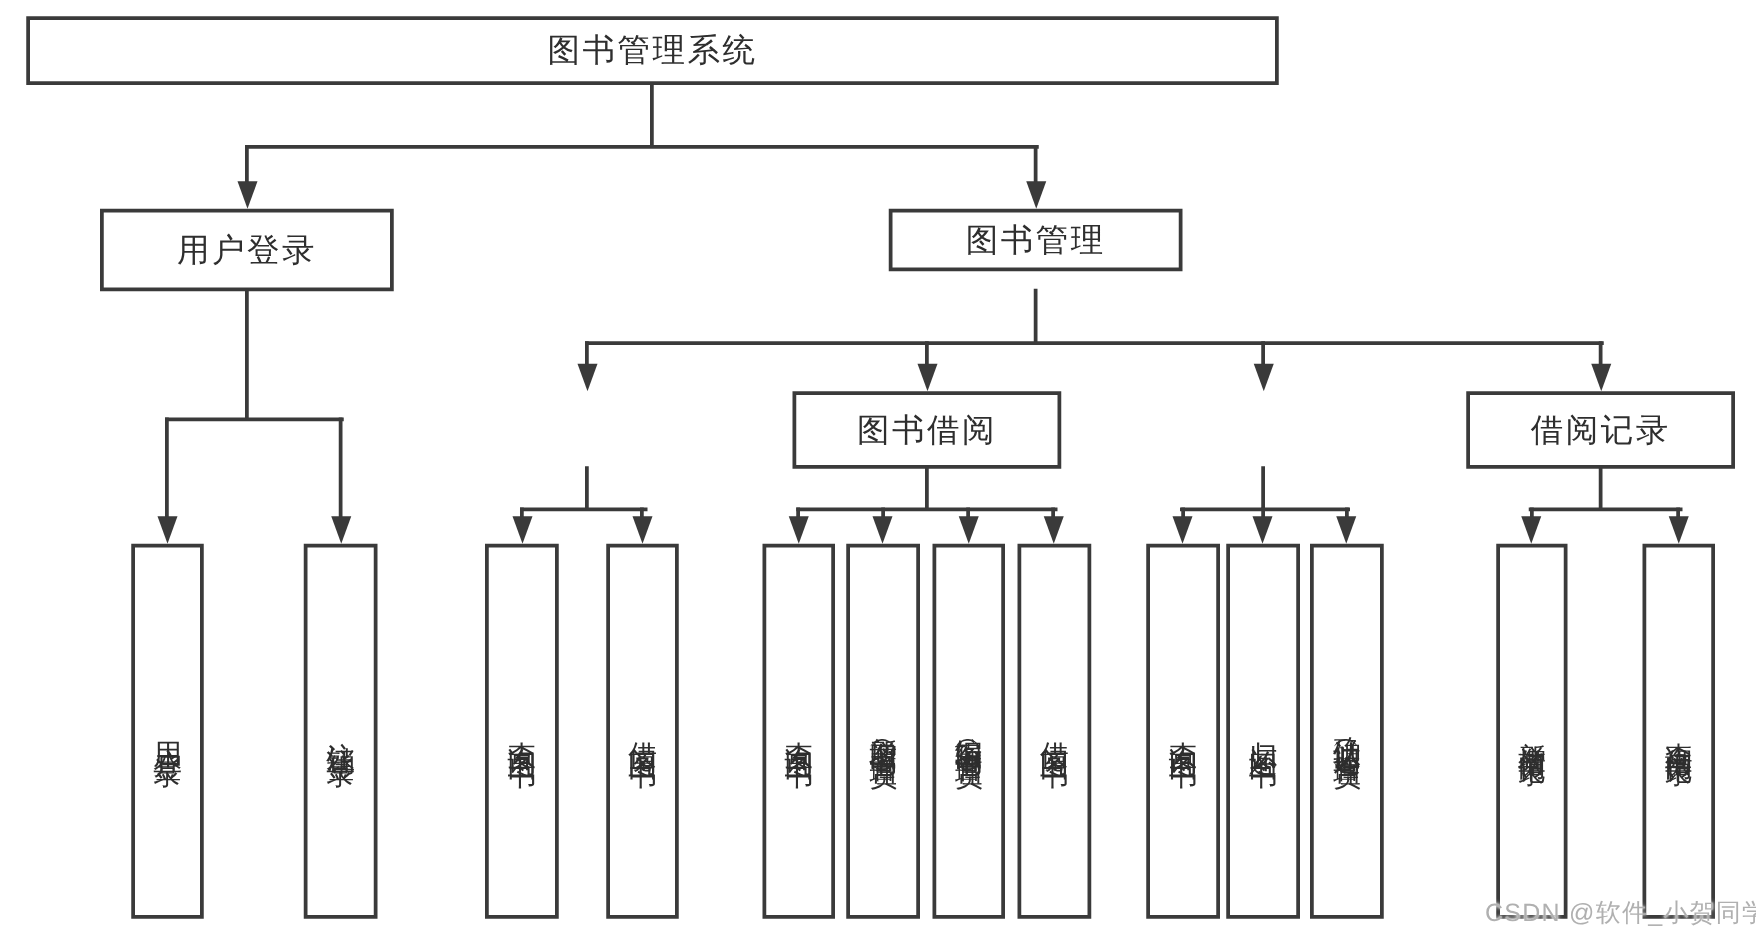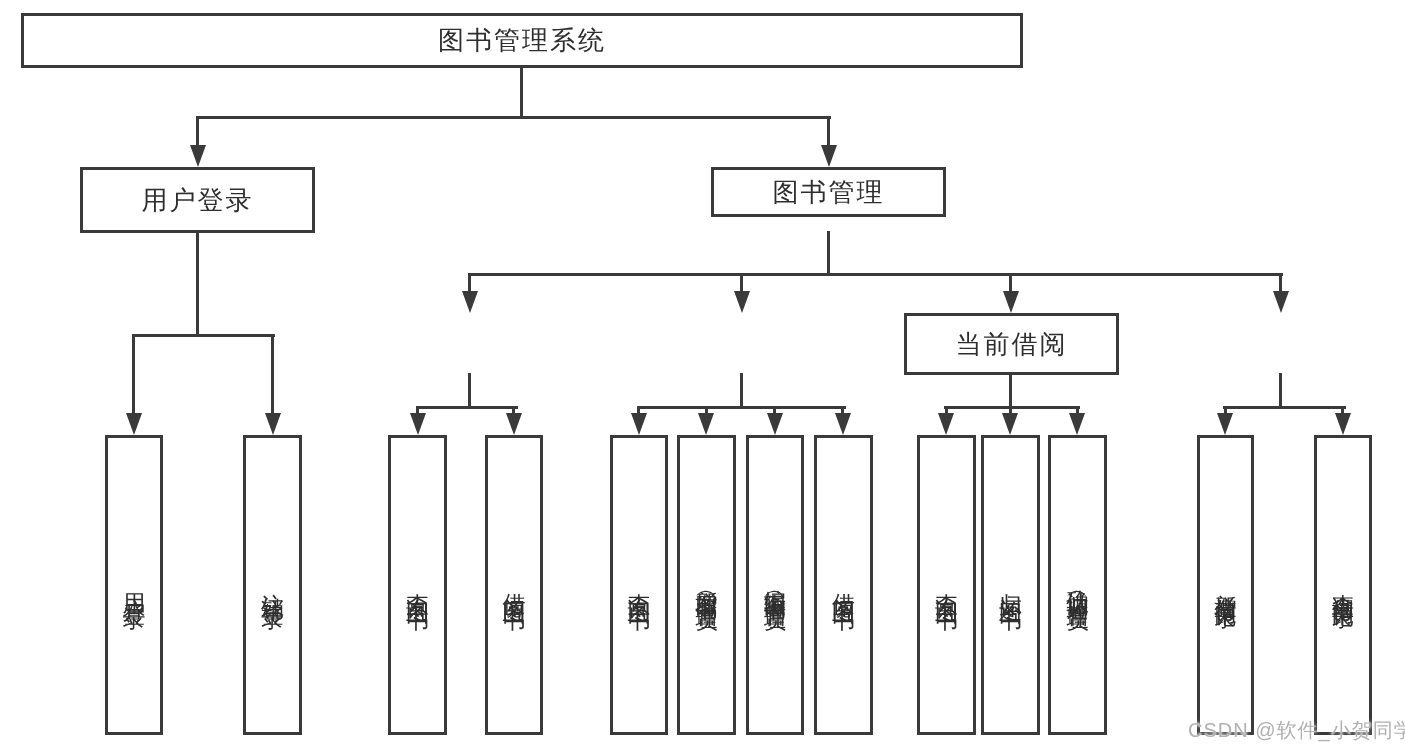--- a/index.html
+++ b/index.html
@@ -59,23 +59,24 @@
 
 <div id="canvas">
 
   <div class="box h" style="left:21px;top:13px;width:1002px;height:55px;">图书管理系统</div>
 
   <div class="box h" style="left:80px;top:167px;width:235px;height:66px;">用户登录</div>
 
   <div class="box h" style="left:711px;top:167px;width:235px;height:50px;">图书管理</div>
 
 
+  <div class="box h" style="left:634px;top:313px;width:215px;height:62px;">图书借阅</div>
 
-  <div class="box h" style="left:904px;top:313px;width:215px;height:62px;">当前借阅</div>
 
+  <div class="box h" style="left:1173px;top:313px;width:215px;height:62px;">借阅记录</div>
 
   <div class="box v" style="left:105px;top:435px;width:58px;height:300px;">用户登录</div>
 
   <div class="box v" style="left:243px;top:435px;width:59px;height:300px;">注销登录</div>
 
   <div class="box v" style="left:388px;top:435px;width:59px;height:300px;">查询图书</div>
 
   <div class="box v" style="left:485px;top:435px;width:58px;height:300px;">借阅图书</div>
 
   <div class="box v" style="left:610px;top:435px;width:58px;height:300px;">查询图书</div>

